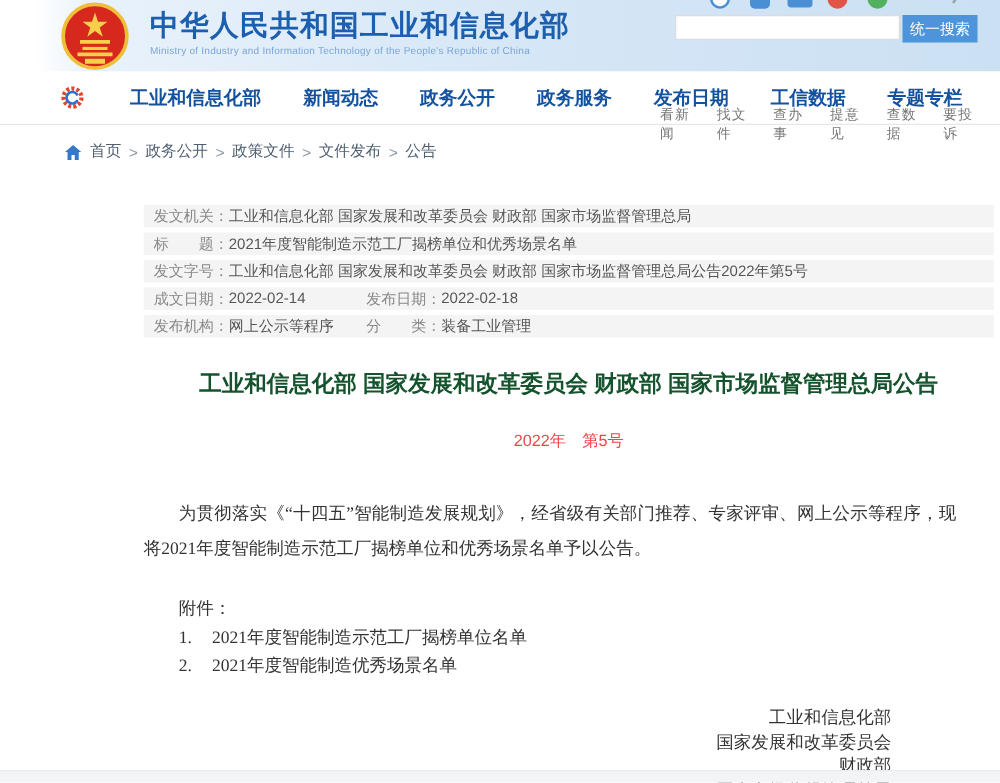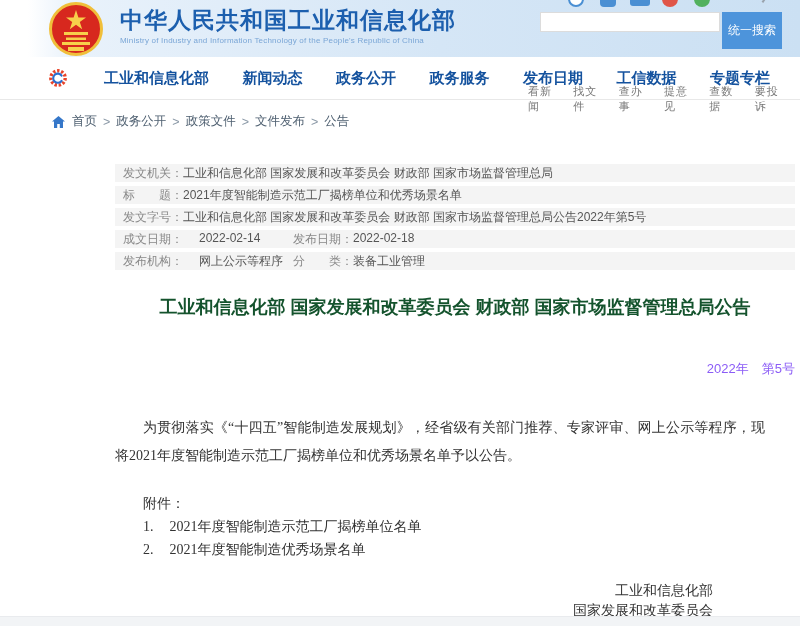--- a/index.html
+++ b/index.html
@@ -23,21 +23,21 @@
   .tb-square { left:32px; background:#4a8fd3; border-radius:4px; }
   .tb-rect   { left:62px; background:#4a8fd3; border-radius:3px; width:20px; height:15px; }
   .tb-red    { left:94px; background:#e05548; }
   .tb-green  { left:126px;background:#52b15e; }
   .tb-gray   { left:189px;background:transparent; border-radius:0; width:8px; height:10px; border-right:2px solid #9aa3ad; transform:rotate(35deg); }
   .search-input {
     position:absolute; left:540px; top:12px; width:180px; height:20px;
     border:1px solid #dcdcdc; background:#fff; box-sizing:border-box; font-size:12px; padding:0 6px;
   }
   .search-btn {
-    position:absolute; left:722px; top:12px; width:60px; height:37px;
+    position:absolute; left:722px; top:12px; width:60px; height:22px;
     background:#4d94db; color:#fff; border:none; font-size:12px; cursor:pointer;
     font-family:"Liberation Sans", sans-serif; padding:0;
   }
   .quick-links { position:absolute; left:528px; top:42px; display:flex; }
   .quick-link { font-size:11px; color:#777; text-decoration:none; margin-right:10px; letter-spacing:1px;margin-top:42px; }
   
   .nav {
     height:43px; border-bottom:1px solid #e8e8e8; background:#fff;
     display:flex; align-items:center; padding:0 30px 0 48px; box-sizing:border-box;
   }
@@ -53,30 +53,30 @@
   .crumb-sep { margin:0 6px; color:#8a98a6; }
   .home-icon { width:13px; height:12px; margin-right:7px; }
   
   .meta-table { margin:26px 5px 0 115px; width:680px; }
   .meta-row {
     display:flex; background:#f4f4f4; margin-bottom:4px;
     height:18px; align-items:center; padding:0 8px; box-sizing:border-box;
     font-size:12px;
   }
   .meta-cell { display:flex; white-space:nowrap; overflow:hidden; }
-  .meta-cell.w { width:170px; flex:0 0 170px;gap:16px; }
+  .meta-cell.w { width:170px; flex:0 0 170px; }
   .meta-label { color:#888; }
   .meta-value { color:#555; }
   
   .doc-area { width:680px; margin-left:115px; }
   .doc-title {
     margin:26px 0 0 0; text-align:center; font-size:18px; font-weight:bold;
     color:#14532d; line-height:22px; font-family:"Liberation Sans", sans-serif;
   }
-  .doc-issue { margin-top:42px; text-align:right; font-size:13px; color:#8b5cf6; }
+  .doc-issue { margin-top:26px; text-align:center; font-size:13px; color:#ef4444; }
   .doc-para {
     margin:36px 30px 0 0; width:650px; font-size:14px; line-height:28px;
     color:#333; text-indent:2em; text-align:justify;
     font-family:"Liberation Serif", serif;
   }
   .attach { margin-top:22px; font-size:14px; color:#333; line-height:23px; font-family:"Liberation Serif", serif; }
   .attach-head { text-indent:2em; }
   .attach-item { text-indent:2em; }
   .attach-item .no { margin-right:16px; }
   .attach-item .txt { color:#333; text-decoration:none; }

